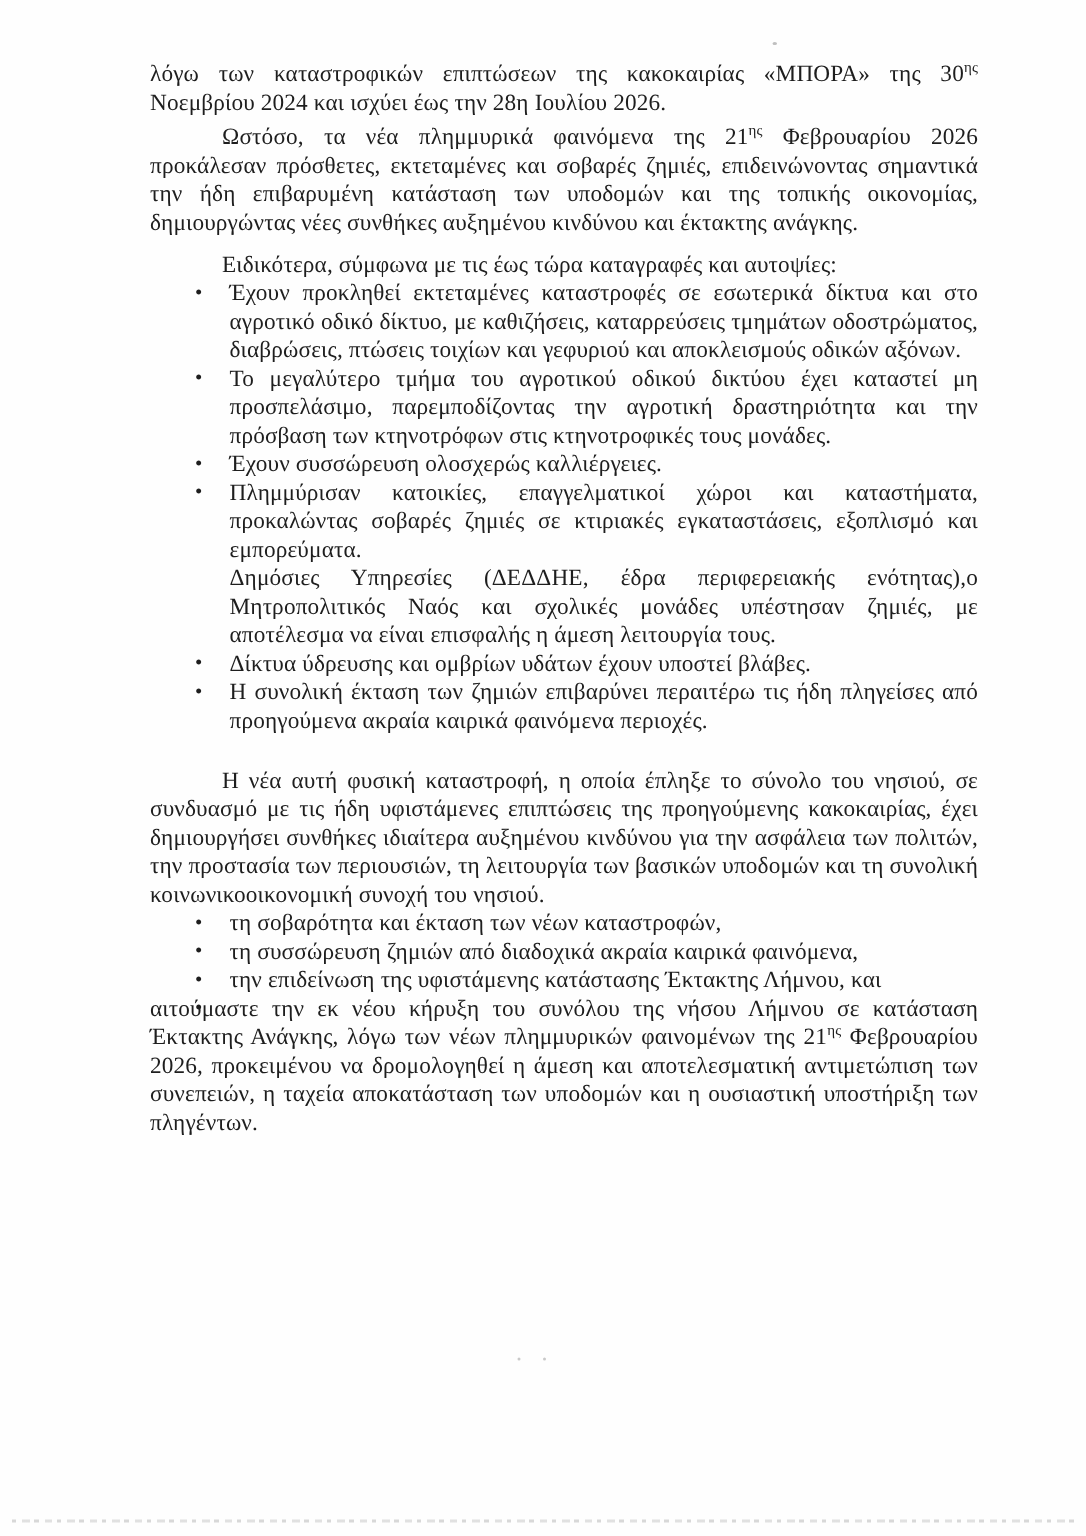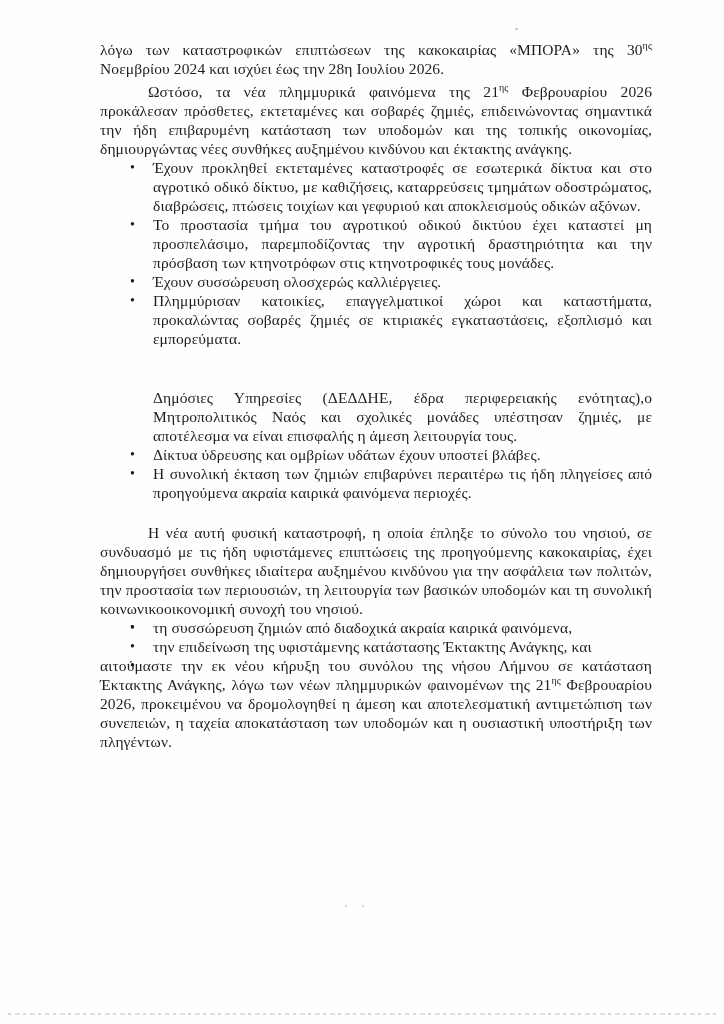--- a/index.html
+++ b/index.html
@@ -17,21 +17,21 @@
     position:absolute;
     left:100px; right:72px; top:40px;
     font-size:15.5px;
     line-height:19px;
     text-align:justify;
     letter-spacing:0.1px;
   }
   .block { margin:0; }
   .block.p { text-indent:48px; margin-top:4px; }
   .block.p.noindent { text-indent:0; }
-  .block.cont { margin-left:53px; text-indent:0;margin-top:40px; }
+  .block.cont { margin-left:53px; text-indent:0; }
   .block.bullet {
     position:relative;
     margin-left:30px;
     padding-left:23px;
     text-indent:0;
   }
   .block.bullet .marker {
     position:absolute;
     left:0; top:0;
     font-size:14px;
@@ -64,31 +64,32 @@
     opacity:.55;
   }
 </style>
 </head>
 <body>
 
 <div class="page">
   <div class="content">
       <div class="block p noindent gap-none"><span>λόγω των καταστροφικών επιπτώσεων της κακοκαιρίας «ΜΠΟΡΑ» της 30</span><sup>ης</sup><span> Νοεμβρίου 2024 και ισχύει έως την 28η Ιουλίου 2026.</span></div>
       <div class="block p"><span>Ωστόσο, τα νέα πλημμυρικά φαινόμενα της 21</span><sup>ης</sup><span> Φεβρουαρίου 2026 προκάλεσαν πρόσθετες, εκτεταμένες και σοβαρές ζημιές, επιδεινώνοντας σημαντικά την ήδη επιβαρυμένη κατάσταση των υποδομών και της τοπικής οικονομίας, δημιουργώντας νέες συνθήκες αυξημένου κινδύνου και έκτακτης ανάγκης.</span></div>
+      <div class="block p gap-small"><span>Ειδικότερα, σύμφωνα με τις έως τώρα καταγραφές και αυτοψίες:</span></div>
       <div class="block bullet"><span class="marker">•</span><span>Έχουν προκληθεί εκτεταμένες καταστροφές σε εσωτερικά δίκτυα και στο αγροτικό οδικό δίκτυο, με καθιζήσεις, καταρρεύσεις τμημάτων οδοστρώματος, διαβρώσεις, πτώσεις τοιχίων και γεφυριού και αποκλεισμούς οδικών αξόνων.</span></div>
-      <div class="block bullet"><span class="marker">•</span><span>Το προστασία τμήμα του αγροτικού οδικού δικτύου έχει καταστεί μη προσπελάσιμο, παρεμποδίζοντας την αγροτική δραστηριότητα και την πρόσβαση των κτηνοτρόφων στις κτηνοτροφικές τους μονάδες.</span></div>
+      <div class="block bullet"><span class="marker">•</span><span>Το μεγαλύτερο τμήμα του αγροτικού οδικού δικτύου έχει καταστεί μη προσπελάσιμο, παρεμποδίζοντας την αγροτική δραστηριότητα και την πρόσβαση των κτηνοτρόφων στις κτηνοτροφικές τους μονάδες.</span></div>
       <div class="block bullet"><span class="marker">•</span><span>Έχουν συσσώρευση ολοσχερώς καλλιέργειες.</span></div>
       <div class="block bullet"><span class="marker">•</span><span>Πλημμύρισαν κατοικίες, επαγγελματικοί χώροι και καταστήματα, προκαλώντας σοβαρές ζημιές σε κτιριακές εγκαταστάσεις, εξοπλισμό και εμπορεύματα.</span></div>
       <div class="block cont"><span>Δημόσιες Υπηρεσίες (ΔΕΔΔΗΕ, έδρα περιφερειακής ενότητας),ο Μητροπολιτικός Ναός και σχολικές μονάδες υπέστησαν ζημιές, με αποτέλεσμα να είναι επισφαλής η άμεση λειτουργία τους.</span></div>
       <div class="block bullet"><span class="marker">•</span><span>Δίκτυα ύδρευσης και ομβρίων υδάτων έχουν υποστεί βλάβες.</span></div>
       <div class="block bullet"><span class="marker">•</span><span>Η συνολική έκταση των ζημιών επιβαρύνει περαιτέρω τις ήδη πληγείσες από προηγούμενα ακραία καιρικά φαινόμενα περιοχές.</span></div>
       <div class="block p gap-large"><span>Η νέα αυτή φυσική καταστροφή, η οποία έπληξε το σύνολο του νησιού, σε συνδυασμό με τις ήδη υφιστάμενες επιπτώσεις της προηγούμενης κακοκαιρίας, έχει δημιουργήσει συνθήκες ιδιαίτερα αυξημένου κινδύνου για την ασφάλεια των πολιτών, την προστασία των περιουσιών, τη λειτουργία των βασικών υποδομών και τη συνολική κοινωνικοοικονομική συνοχή του νησιού.</span></div>
-      <div class="block bullet"><span class="marker">•</span></div>
+      <div class="block bullet"><span class="marker">•</span><span>τη σοβαρότητα και έκταση των νέων καταστροφών,</span></div>
       <div class="block bullet"><span class="marker">•</span><span>τη συσσώρευση ζημιών από διαδοχικά ακραία καιρικά φαινόμενα,</span></div>
-      <div class="block bullet"><span class="marker">•</span><span>την επιδείνωση της υφιστάμενης κατάστασης Έκτακτης Ανάγκης, και</span></div>
+      <div class="block bullet"><span class="marker">•</span><span>την επιδείνωση της υφιστάμενης κατάστασης Έκτακτης Λήμνου, και</span></div>
       <div class="block bullet"><span class="marker">•</span></div>
       <div class="block p noindent gap-none"><span>αιτούμαστε την εκ νέου κήρυξη του συνόλου της νήσου Λήμνου σε κατάσταση Έκτακτης Ανάγκης, λόγω των νέων πλημμυρικών φαινομένων της 21</span><sup>ης</sup><span> Φεβρουαρίου 2026, προκειμένου να δρομολογηθεί η άμεση και αποτελεσματική αντιμετώπιση των συνεπειών, η ταχεία αποκατάσταση των υποδομών και η ουσιαστική υποστήριξη των πληγέντων.</span></div>
     </div>
 
   <div class="speck" style="left:515px; top:28px; width:3px; height:2px; opacity:.55;"></div>
   <div class="speck" style="left:345px; top:905px; width:2px; height:2px; opacity:.45;"></div>
   <div class="speck" style="left:362px; top:905px; width:2px; height:2px; opacity:.45;"></div>
   <div class="scan-noise-line"></div>
 </div>
 

